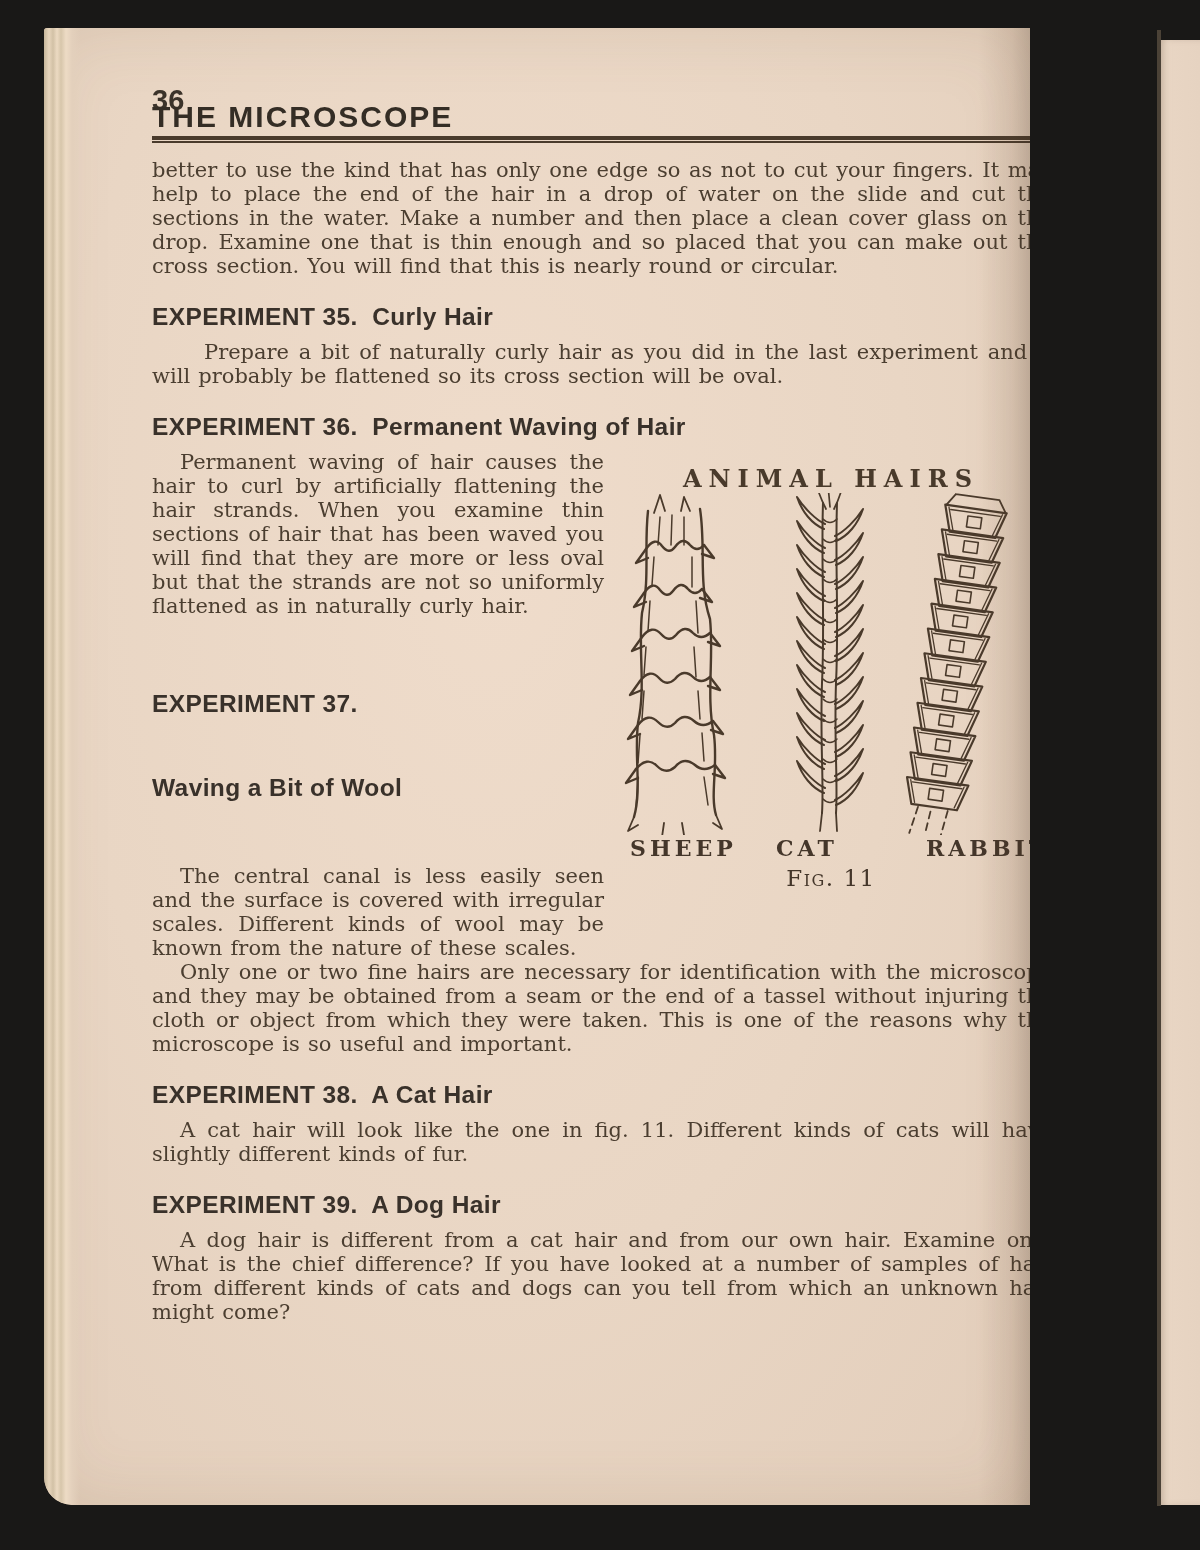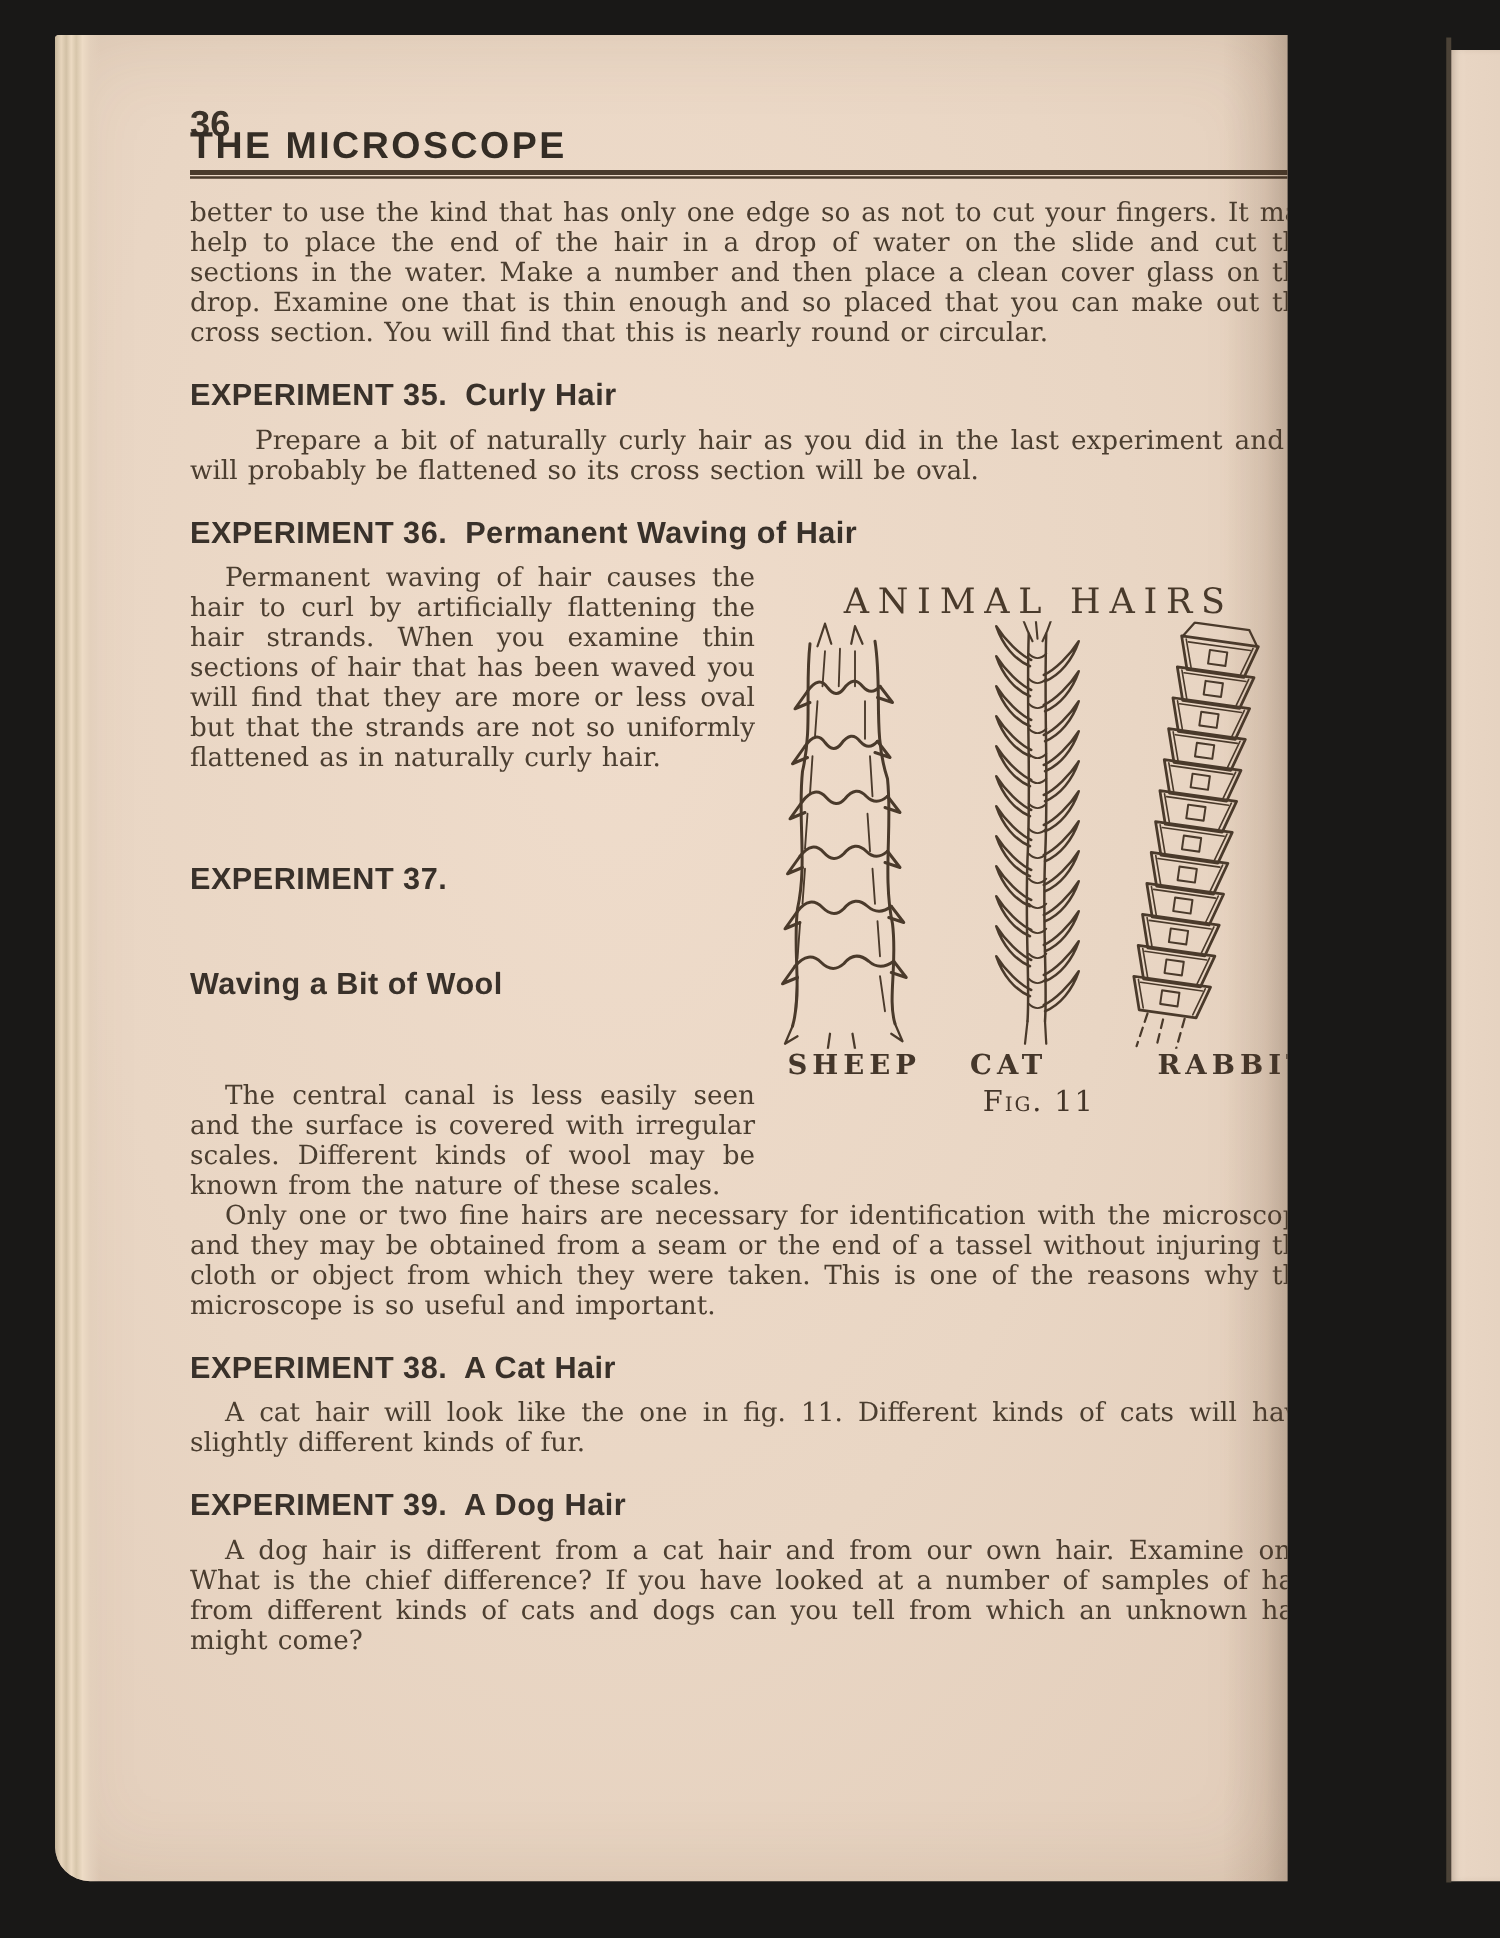--- a/index.html
+++ b/index.html
@@ -100,21 +100,21 @@
   .exp-heading.two-line { margin: 16px 0 7px 0; line-height: 1.14; }
   .exp-heading.two-line div { white-space: pre-wrap; }
 
   
   .columns { display: flex; margin-top: 2px; }
   .col-text { flex: 0 0 452px; width: 452px; }
   .col-fig  { flex: 1; padding-left: 6px; }
 
   .fig-title {
     text-align: center;
-    font-weight: 400; font-size: 28px;
+    font-weight: 700; font-size: 24px;
     letter-spacing: 7px; color: #493a2b;
     margin: 14px 0 0 0;
   }
   .fig-art svg { display: block; }
   .fig-labels {
     position: relative; height: 30px;
     font-weight: 700; font-size: 22px;
     letter-spacing: 4px; color: #44362a;
   }
   .fig-labels span { position: absolute; top: 0; }

